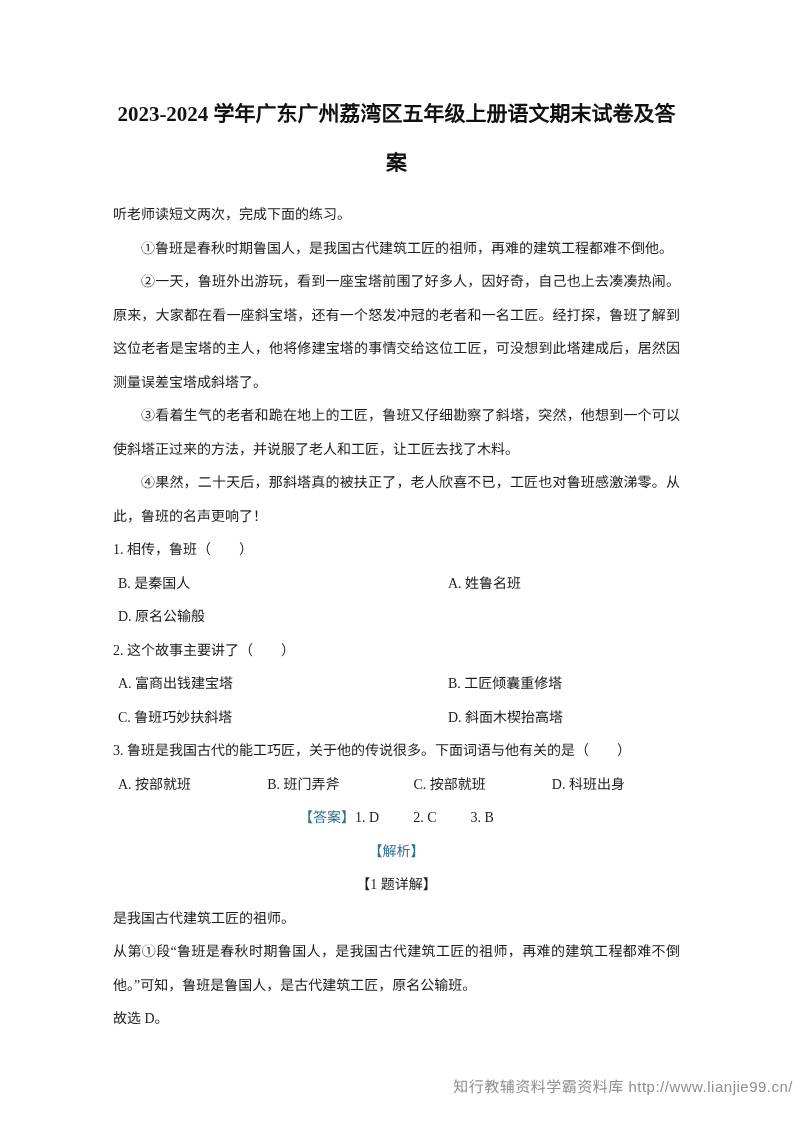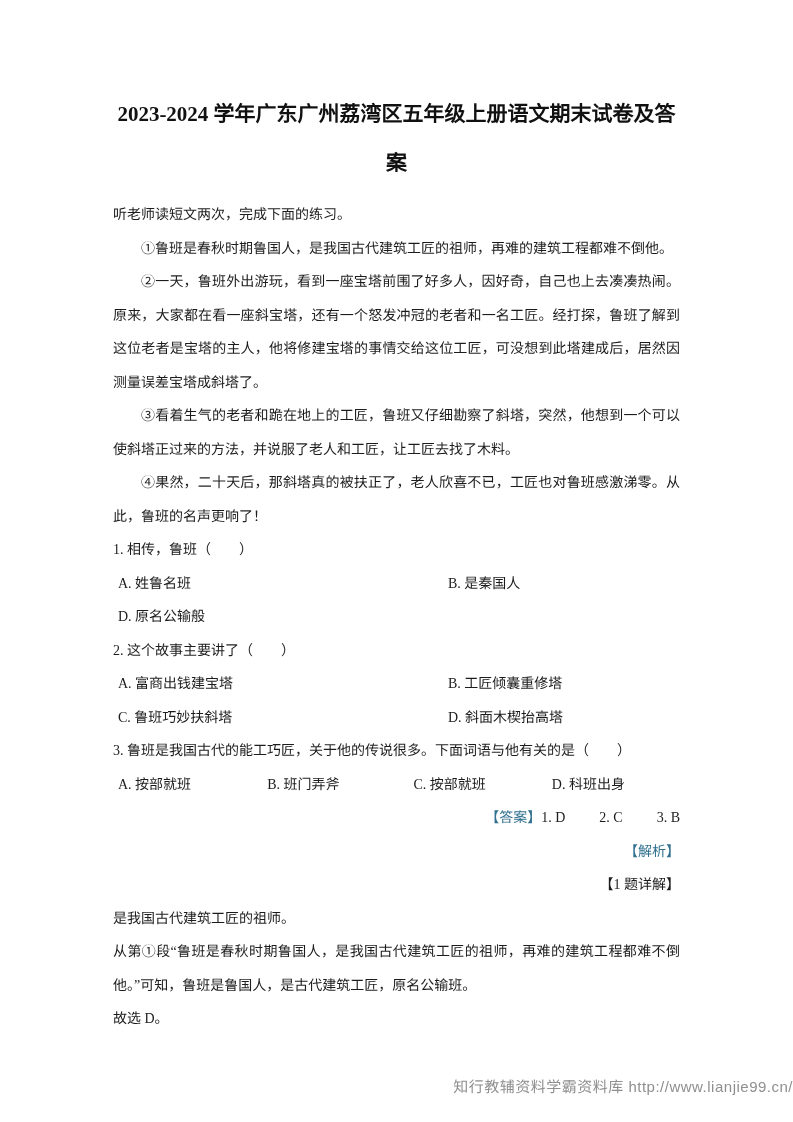--- a/index.html
+++ b/index.html
@@ -17,21 +17,21 @@
   }
   .doc-title {
     font-size: 21px;
     font-weight: bold;
     text-align: center;
     line-height: 49px;
     margin: 0 0 10px 0;
     color: #111;
   }
   .body-text { font-size: 14px; line-height: 33.5px; }
-  .line { text-align: right; }
+  .line { text-align: center; }
   .para {
     text-align: justify;
     text-indent: 2em;
     margin: 0;
   }
   .no-indent { text-indent: 0; }
   .stem { margin: 0; }
   .opt-grid {
     display: grid;
     grid-template-columns: 330px 1fr;
@@ -66,22 +66,22 @@
 
     <p class="para no-indent">听老师读短文两次，完成下面的练习。</p>
 
     <p class="para">①鲁班是春秋时期鲁国人，是我国古代建筑工匠的祖师，再难的建筑工程都难不倒他。</p>
     <p class="para">②一天，鲁班外出游玩，看到一座宝塔前围了好多人，因好奇，自己也上去凑凑热闹。原来，大家都在看一座斜宝塔，还有一个怒发冲冠的老者和一名工匠。经打探，鲁班了解到这位老者是宝塔的主人，他将修建宝塔的事情交给这位工匠，可没想到此塔建成后，居然因测量误差宝塔成斜塔了。</p>
     <p class="para">③看着生气的老者和跪在地上的工匠，鲁班又仔细勘察了斜塔，突然，他想到一个可以使斜塔正过来的方法，并说服了老人和工匠，让工匠去找了木料。</p>
     <p class="para">④果然，二十天后，那斜塔真的被扶正了，老人欣喜不已，工匠也对鲁班感激涕零。从此，鲁班的名声更响了！</p>
 
     <p class="stem">1. 相传，鲁班（　　）</p>
     <div class="opt-grid">
+      <span>B. 是秦国人</span>
       <span>A. 姓鲁名班</span>
-      <span>B. 是秦国人</span>
     </div>
     <div class="opt-grid">
       <span>D. 原名公输般</span>
     </div>
 
     <p class="stem">2. 这个故事主要讲了（　　）</p>
     <div class="opt-grid">
       <span>A. 富商出钱建宝塔</span>
       <span>B. 工匠倾囊重修塔</span>
     </div>

